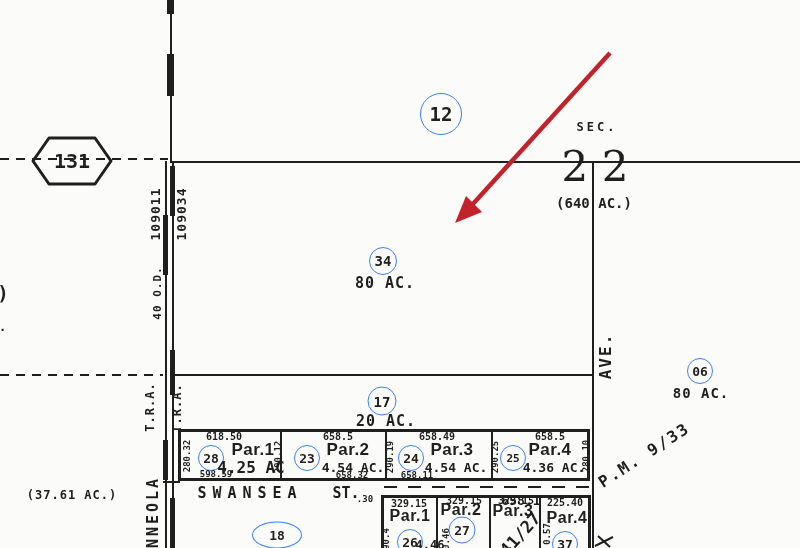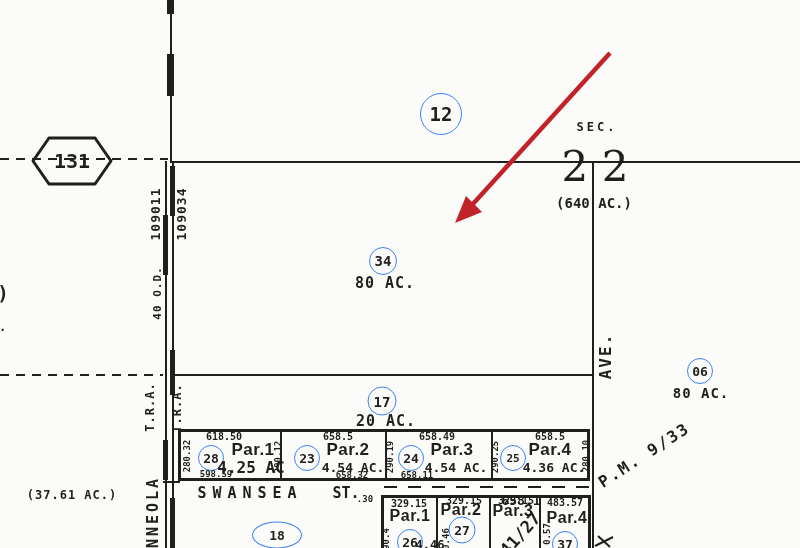--- a/index.html
+++ b/index.html
@@ -136,21 +136,21 @@
   <span class="ct dim" style="left:464px;top:500px;font-size:10px;">329.15</span>
   <span class="ct parname" style="left:461px;top:510px;font-size:16px;">Par.2</span>
   <span class="rt dim" style="left:446px;top:539px;font-size:9px;">0.46</span>
   <div class="circle" style="left:462px;top:530px;width:27px;height:27px;font-size:13px;">27</div>
   <span class="ct dim" style="left:430px;top:545px;font-size:12px;">4.46</span>
 
   <span class="ct dim" style="left:516px;top:500px;font-size:10px;">329.15</span>
   <span class="ct parname" style="left:513px;top:511px;font-size:16px;">Par.3</span>
   <span class="ct dim" style="left:520px;top:534px;font-size:17px;transform:translate(-50%,-50%) rotate(-48deg);">41/27</span>
 
-  <span class="ct dim" style="left:565px;top:502px;font-size:10px;">483.57</span>
+  <span class="ct dim" style="left:565px;top:502px;font-size:10px;">225.40</span>
   <span class="ct parname" style="left:567px;top:518px;font-size:16px;">Par.4</span>
   <span class="rt dim" style="left:547px;top:534px;font-size:9px;">0.57</span>
   <div class="circle" style="left:565px;top:544px;width:26px;height:26px;font-size:13px;">37</div>
 
   <span class="ct" style="left:3px;top:293px;font-size:19px;">)</span>
   <span class="ct" style="left:-1px;top:327px;font-size:12px;">C.</span>
 
   <svg class="abs" style="left:592px;top:533px;" width="26" height="16">
     <line x1="3" y1="13" x2="21" y2="4" stroke="#1f1f1d" stroke-width="2"></line>
     <line x1="6" y1="3" x2="18" y2="14" stroke="#1f1f1d" stroke-width="2"></line>

